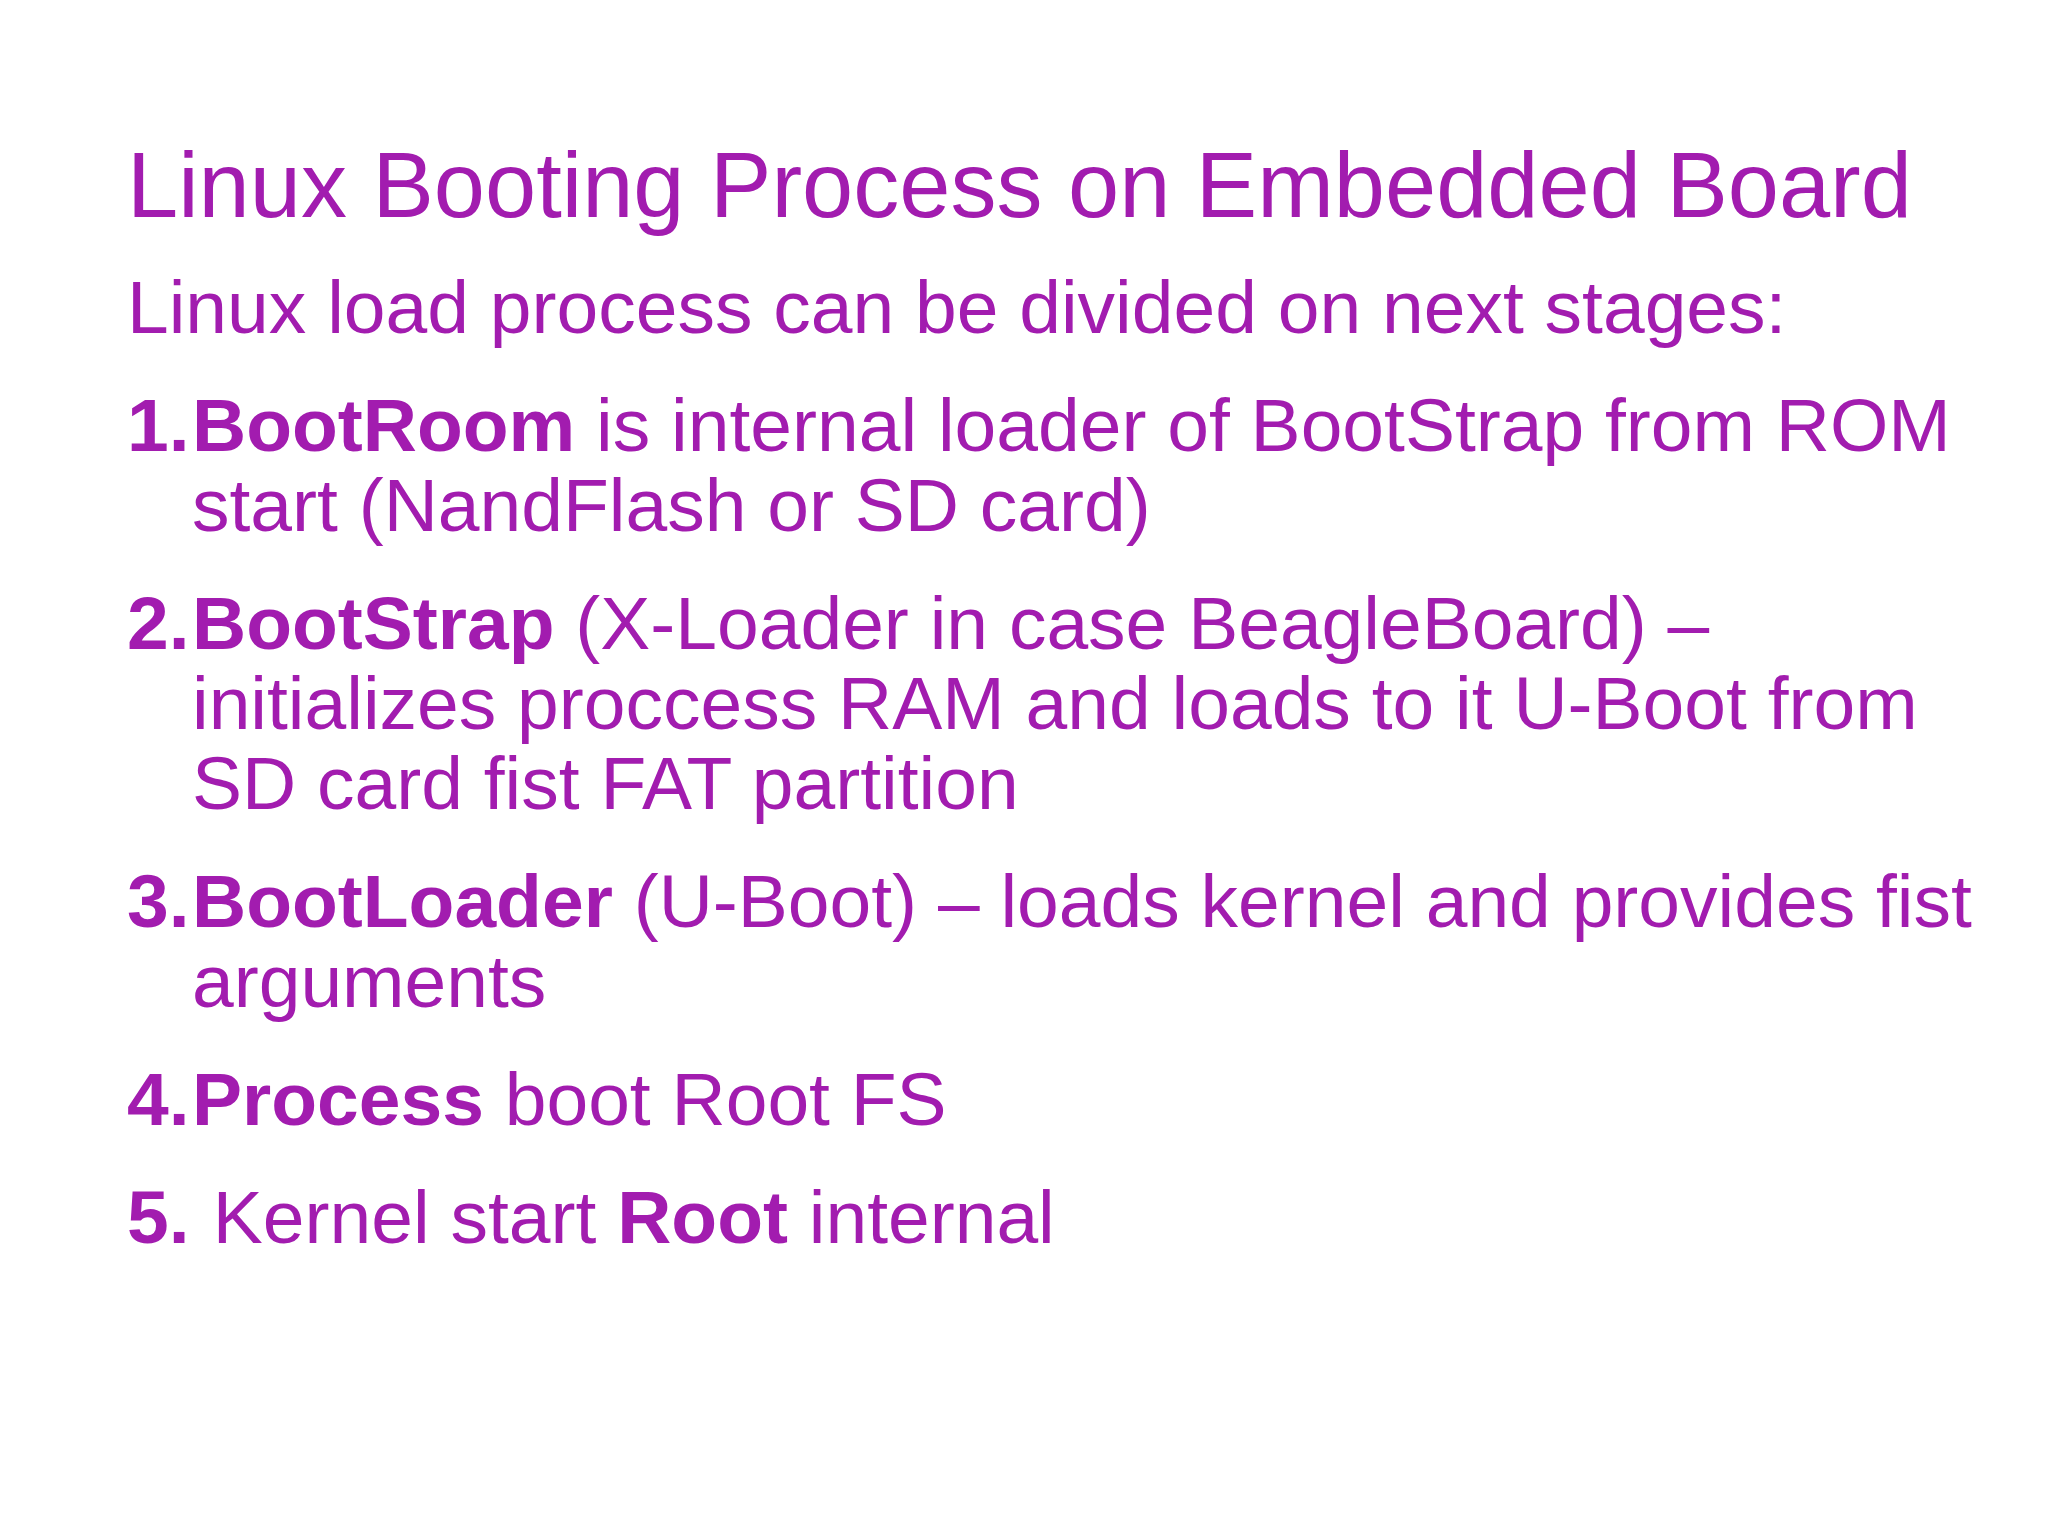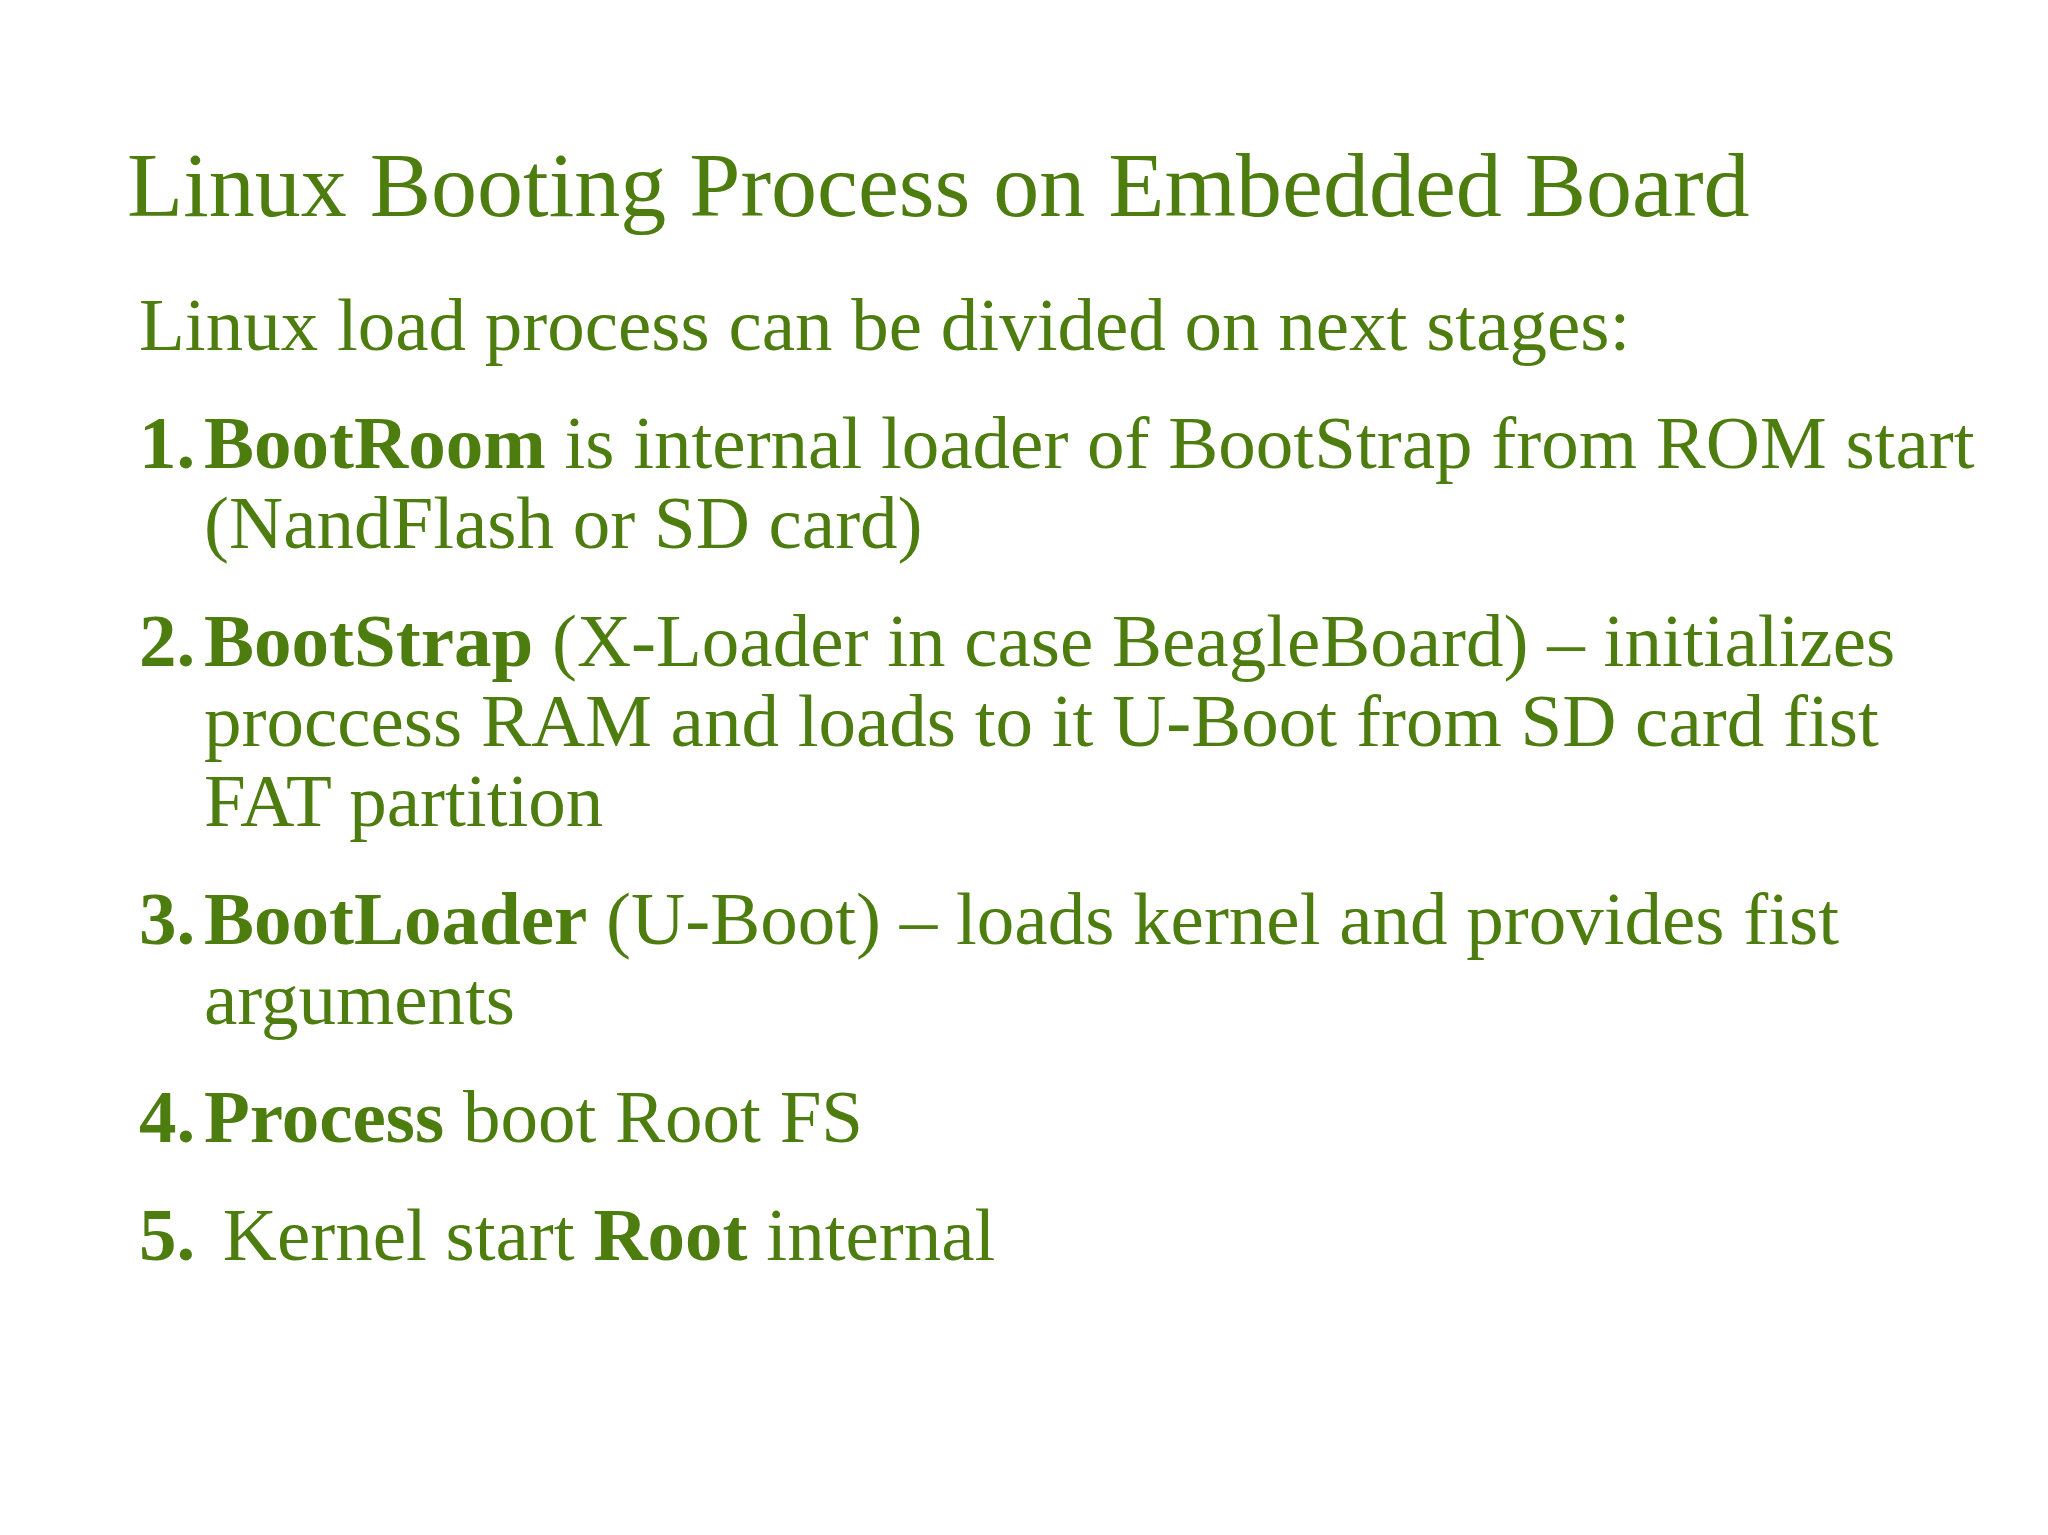--- a/index.html
+++ b/index.html
@@ -5,40 +5,39 @@
   html, body {
     margin: 0;
     padding: 0;
     background: #ffffff;
   }
   .slide {
     position: relative;
     width: 2048px;
     height: 1331px;
     background: #ffffff;
-    color: #4d7c0f;
-    font-family: Liberation Serif, serif;
+    color: #a21caf;
+    font-family: Liberation Sans, sans-serif;
     overflow: hidden;
   }
   .title {
     position: absolute;
     left: 127px;
     top: 68px;
     font-size: 92px;
     font-weight: 400;
     line-height: 1.2;
     white-space: nowrap;
     letter-spacing: 0;
   }
   .content {
     position: absolute;
-    left: 139px;
+    left: 127px;
     top: 267px;
     width: 1870px;
-    margin-top: 18px;
   }
   .intro {
     font-size: 75px;
     line-height: 80px;
     margin: 0;
   }
   .list {
     margin: 0;
     padding: 0;
   }

